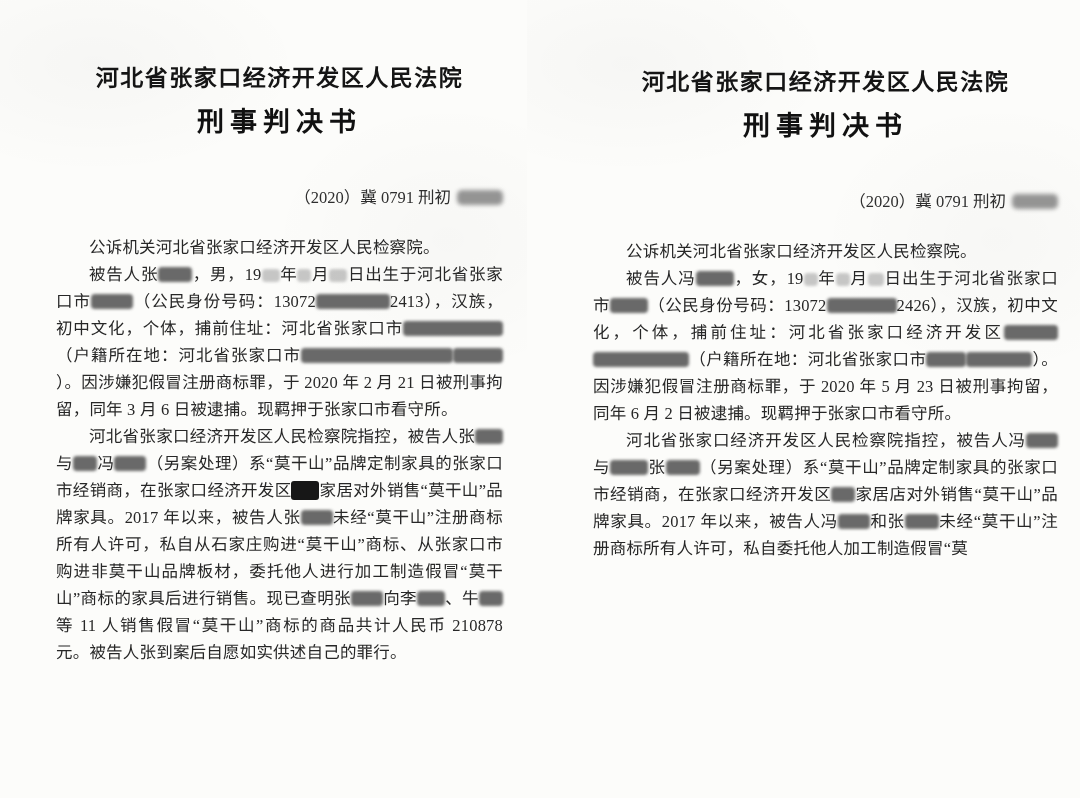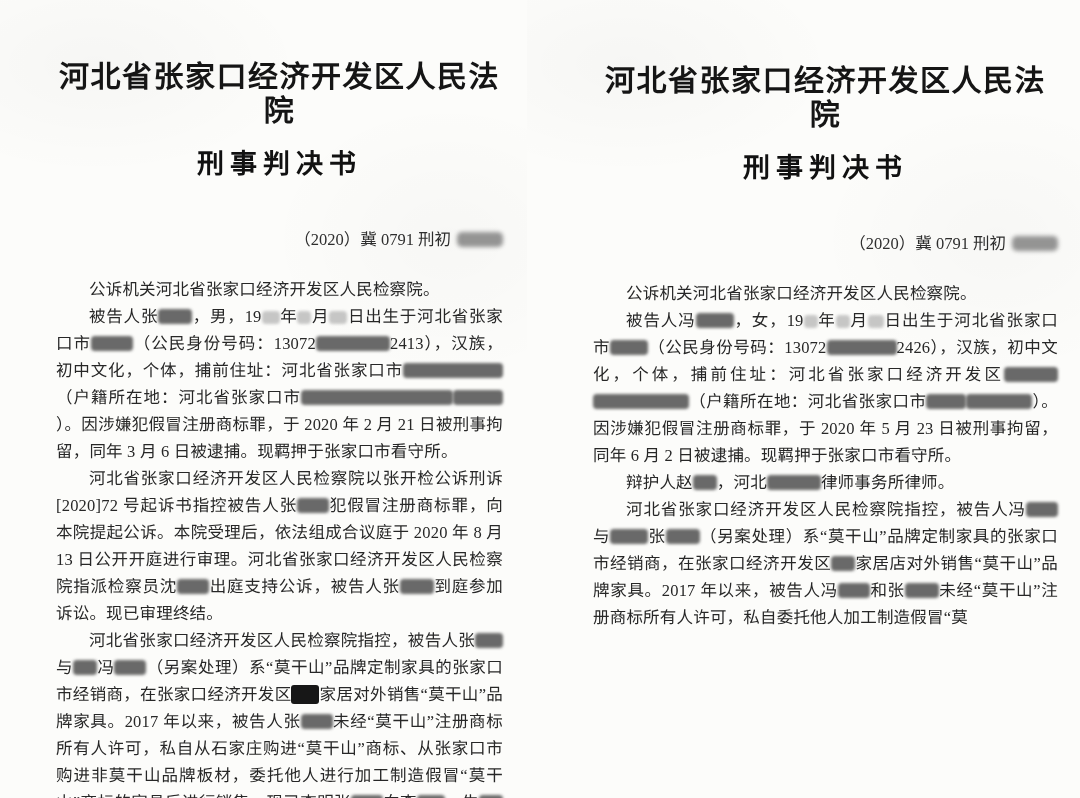--- a/index.html
+++ b/index.html
@@ -19,34 +19,33 @@
       radial-gradient(ellipse 260px 200px at 85% 30%, rgba(0,0,0,0.02), transparent 70%),
       #fcfcfa;
   }
   #page-left  { left: 0;     width: 527px; }
   #page-right { left: 527px; width: 553px; }
   .page-inner-left  { padding: 62px 24px 0 56px; }
   .page-inner-right { padding: 66px 22px 0 66px; }
   .court {
     text-align: center;
     font-weight: 700;
-    font-size: 30px;
+    font-size: 23px;
     letter-spacing: 1.5px;
     color: #151515;
     line-height: 34px;
-    font-family: Liberation Mono, monospace;
   }
   .doctype {
     text-align: center;
     font-weight: 700;
     font-size: 27px;
     letter-spacing: 6px;
     color: #111;
     line-height: 36px;
-    margin-top: 16px;
+    margin-top: 8px;
   }
   .caseno {
     text-align: right;
     font-size: 16.5px;
     margin-top: 44px;
     color: #2e2e2e;
     white-space: nowrap;
   }
   .docbody {
     margin-top: 26px;
@@ -113,31 +112,29 @@
 <div class="artifact a7"></div>
 
 <div class="scan-sheet" id="page-left">
   <div class="page-inner-left">
     <div class="court">河北省张家口经济开发区人民法院</div>
     <div class="doctype">刑事判决书</div>
     <div class="caseno"><span>（2020）冀 0791 刑初</span><span class="case-redact"></span></div>
     <div class="docbody">
         <p class="para">公诉机关河北省张家口经济开发区人民检察院。</p>
         <p class="para">被告人张<span class="redact" style="width: 34px;"></span>，男，19<span class="redact light" style="width: 18px;"></span>年<span class="redact light" style="width: 14px;"></span>月<span class="redact light" style="width: 18px;"></span>日出生于河北省张家口市<span class="redact" style="width: 42px;"></span>（公民身份号码：13072<span class="redact" style="width: 74px;"></span>2413），汉族，初中文化，个体，捕前住址：河北省张家口市<span class="redact" style="width: 100px;"></span>（户籍所在地：河北省张家口市<span class="redact" style="width: 152px;"></span><span class="redact" style="width: 50px;"></span>）。因涉嫌犯假冒注册商标罪，于 2020 年 2 月 21 日被刑事拘留，同年 3 月 6 日被逮捕。现羁押于张家口市看守所。</p>
-        <p class="para">河北省张家口经济开发区人民检察院以张开检公诉刑诉[2020]72 号起诉书指控被告人张<span class="redact" style="width: 32px;"></span>犯假冒注册商标罪，向本院提起公诉。本院受理后，依法组成合议庭于 2020 年 8 月 13 日公开开庭进行审理。河北省张家口经济开发区人民检察院指派检察员沈<span class="redact" style="width: 32px;"></span>出庭支持公诉，被告人张<span class="redact" style="width: 34px;"></span>到庭参加诉讼。现已审理终结。</p>
         <p class="para">河北省张家口经济开发区人民检察院指控，被告人张<span class="redact" style="width: 28px;"></span>与<span class="redact" style="width: 24px;"></span>冯<span class="redact" style="width: 32px;"></span>（另案处理）系“莫干山”品牌定制家具的张家口市经销商，在张家口经济开发区<span class="redact solid" style="width: 28px;"></span>家居对外销售“莫干山”品牌家具。2017 年以来，被告人张<span class="redact" style="width: 32px;"></span>未经“莫干山”注册商标所有人许可，私自从石家庄购进“莫干山”商标、从张家口市购进非莫干山品牌板材，委托他人进行加工制造假冒“莫干山”商标的家具后进行销售。现已查明张<span class="redact" style="width: 32px;"></span>向李<span class="redact" style="width: 28px;"></span>、牛<span class="redact" style="width: 24px;"></span>等 11 人销售假冒“莫干山”商标的商品共计人民币 210878 元。被告人张到案后自愿如实供述自己的罪行。</p>
       </div>
   </div>
 </div>
 
 <div class="scan-sheet" id="page-right">
   <div class="page-inner-right">
     <div class="court">河北省张家口经济开发区人民法院</div>
     <div class="doctype">刑事判决书</div>
     <div class="caseno"><span>（2020）冀 0791 刑初</span><span class="case-redact"></span></div>
     <div class="docbody">
         <p class="para">公诉机关河北省张家口经济开发区人民检察院。</p>
         <p class="para">被告人冯<span class="redact" style="width: 38px;"></span>，女，19<span class="redact light" style="width: 14px;"></span>年<span class="redact light" style="width: 14px;"></span>月<span class="redact light" style="width: 16px;"></span>日出生于河北省张家口市<span class="redact" style="width: 38px;"></span>（公民身份号码：13072<span class="redact" style="width: 70px;"></span>2426），汉族，初中文化，个体，捕前住址：河北省张家口经济开发区<span class="redact" style="width: 54px;"></span><span class="redact" style="width: 96px;"></span>（户籍所在地：河北省张家口市<span class="redact" style="width: 40px;"></span><span class="redact" style="width: 66px;"></span>）。因涉嫌犯假冒注册商标罪，于 2020 年 5 月 23 日被刑事拘留，同年 6 月 2 日被逮捕。现羁押于张家口市看守所。</p>
-        <p class="para">辩护人赵<span class="redact" style="width: 24px;"></span>，河北<span class="redact" style="width: 54px;"></span>律师事务所律师。</p>
         <p class="para">河北省张家口经济开发区人民检察院指控，被告人冯<span class="redact" style="width: 32px;"></span>与<span class="redact" style="width: 38px;"></span>张<span class="redact" style="width: 34px;"></span>（另案处理）系“莫干山”品牌定制家具的张家口市经销商，在张家口经济开发区<span class="redact" style="width: 24px;"></span>家居店对外销售“莫干山”品牌家具。2017 年以来，被告人冯<span class="redact" style="width: 32px;"></span>和张<span class="redact" style="width: 34px;"></span>未经“莫干山”注册商标所有人许可，私自委托他人加工制造假冒“莫</p>
       </div>
   </div>
 </div>
 
 </body></html>

